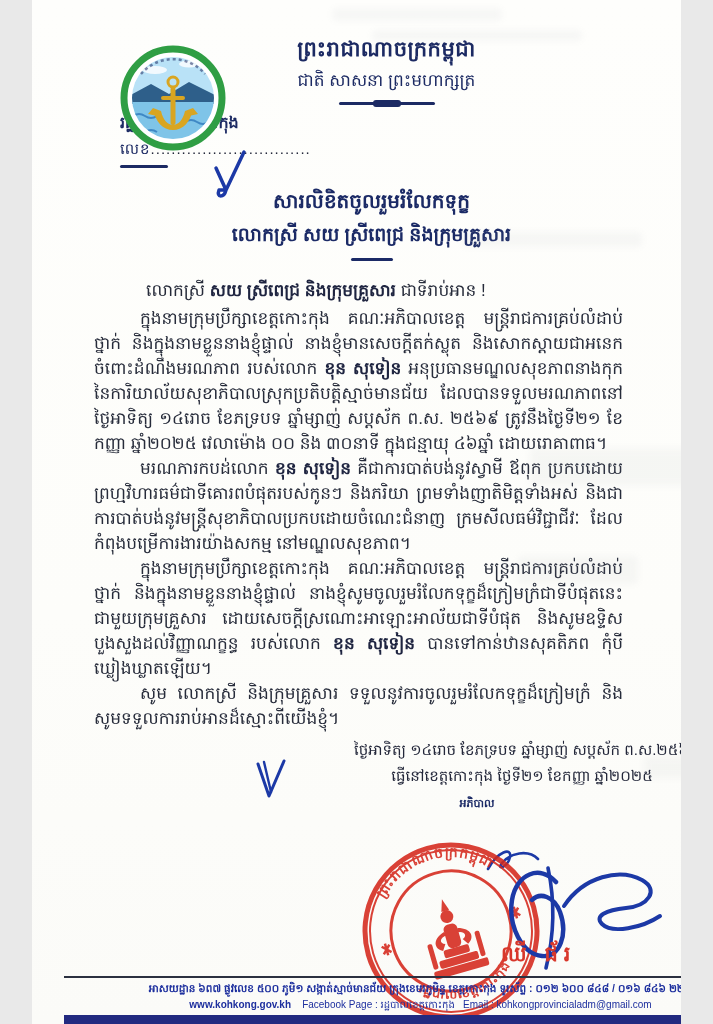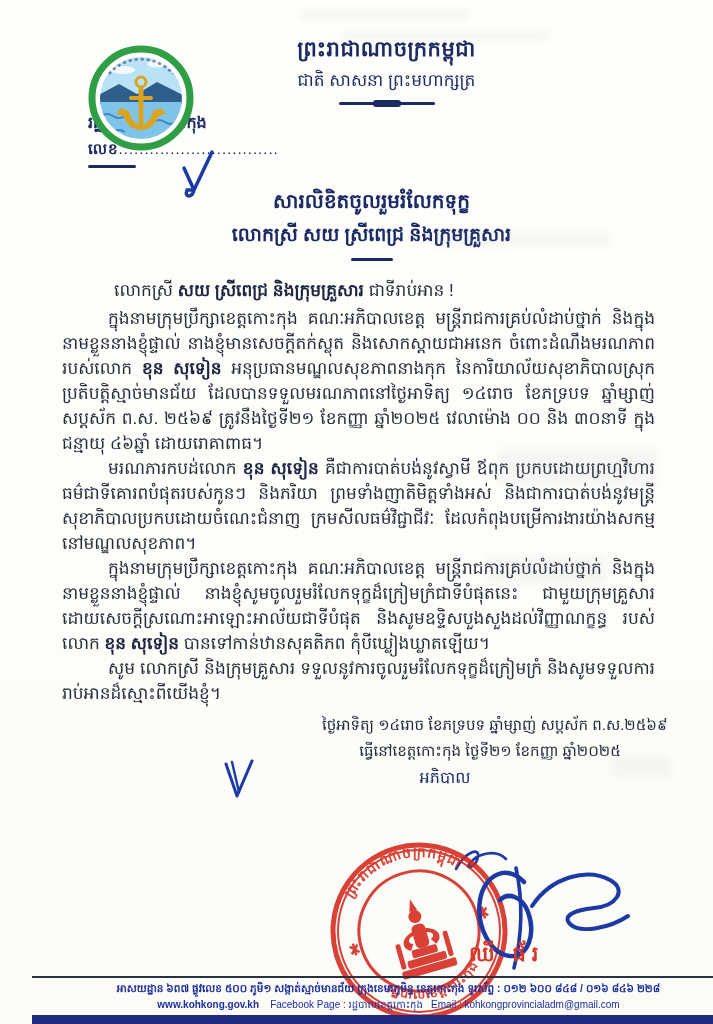--- a/index.html
+++ b/index.html
@@ -1,52 +1,52 @@
 <!DOCTYPE html>
 <html><head>
 <meta charset="utf-8">
 <style>
   html,body{margin:0;padding:0;background:#e9e9e9;}
   .page{
-    position:relative;width:713px;height:1024px;margin:0 auto;
+    position:relative;width:649px;height:1024px;margin:0 auto;
     background:linear-gradient(180deg,#fefefc 0%,#fdfdfa 60%,#fbfbf8 100%);
     overflow:hidden;
     font-family:"Liberation Sans","DejaVu Sans",sans-serif;
     color:#2a2e3d;
   }
   
   .hdr-center{margin-top:34px;text-align:center;padding-left:120px;padding-right:60px;}
   .kingdom{font-size:21px;font-weight:700;color:#1c2a63;line-height:30px;letter-spacing:.5px;}
   .motto{font-size:17px;font-weight:400;color:#1c2a63;line-height:26px;margin-top:4px;}
   .hdr-sep{position:relative;width:96px;height:3px;margin:8px auto 0 auto;background:#1c2a63;border-radius:2px;}
   .hdr-sep:after{content:"";position:absolute;left:34px;top:-2px;width:28px;height:7px;background:#1c2a63;border-radius:3px;}
   
   .logo{position:absolute;left:85px;top:44px;width:112px;height:116px;}
   
   .org-block{margin-top:6px;margin-left:88px;width:260px;}
   .org-name{font-size:16px;font-weight:700;color:#1c2a63;line-height:24px;}
   .num-line{font-size:15px;color:#23273a;margin-top:4px;letter-spacing:1px;}
-  .num-label{font-weight:700;color:#1c2a63;}
+  .num-label{font-weight:400;color:#1c2a63;}
   .num-underline{width:48px;height:3px;background:#1c2a63;margin:4px 0 0 88px;border-radius:2px;}
   .check-num{position:absolute;left:178px;top:148px;width:40px;height:52px;}
   
   .title-block{margin-top:16px;text-align:center;padding-left:30px;}
   .title-l1{font-size:20px;font-weight:700;color:#1b2a66;line-height:34px;}
   .title-l2{font-size:17px;font-weight:700;color:#1b2a66;line-height:32px;}
   .title-l3{font-size:19px;font-weight:700;color:#1b2a66;line-height:34px;}
   .title-sep{width:42px;height:3px;background:#1b2a66;margin:6px auto 0 auto;border-radius:2px;}
   
   .body-col{margin:14px 58px 0 62px;}
   .salutation{font-size:17px;line-height:31px;padding-left:52px;color:#262b3a;}
   .salutation b,.para b{color:#1e2440;}
   .para{font-size:17px;line-height:25px;text-align:justify;text-indent:46px;margin:0;color:#262b3a;}
   
   .dateline{margin-top:6px;margin-left:322px;width:336px;text-align:center;}
   .date-l{font-size:15px;line-height:26px;color:#23273a;white-space:nowrap;}
-  .gov-title{margin-left:330px;width:230px;text-align:center;font-size:16px;font-weight:400;color:#1b2a66;line-height:24px;margin-top:2px;}
+  .gov-title{margin-left:330px;width:230px;text-align:center;font-size:11px;font-weight:700;color:#1b2a66;line-height:24px;margin-top:2px;}
   .flourish{position:absolute;left:452px;top:845px;width:60px;height:32px;}
   .stamp{position:absolute;left:328px;top:840px;width:182px;height:182px;opacity:.88;}
   .signature{position:absolute;left:468px;top:862px;width:170px;height:112px;}
   .signer-name{position:absolute;left:469px;top:940px;font-size:21px;font-weight:700;color:#d8372b;letter-spacing:6px;}
   .check-final{position:absolute;left:222px;top:758px;width:34px;height:44px;}
   
   .footer{position:absolute;left:0;bottom:0;width:713px;background:rgba(255,255,255,.0);padding-left:32px;}
   .footer-rule{border-top:2px solid #2b3040;width:713px;}
   .footer-l1{font-size:10.5px;font-weight:700;color:#1d2f9e;text-align:center;margin-top:3px;line-height:15px;white-space:nowrap;}
   .footer-l2{font-size:10px;color:#1d2f9e;text-align:center;line-height:15px;margin-top:1px;white-space:nowrap;}

